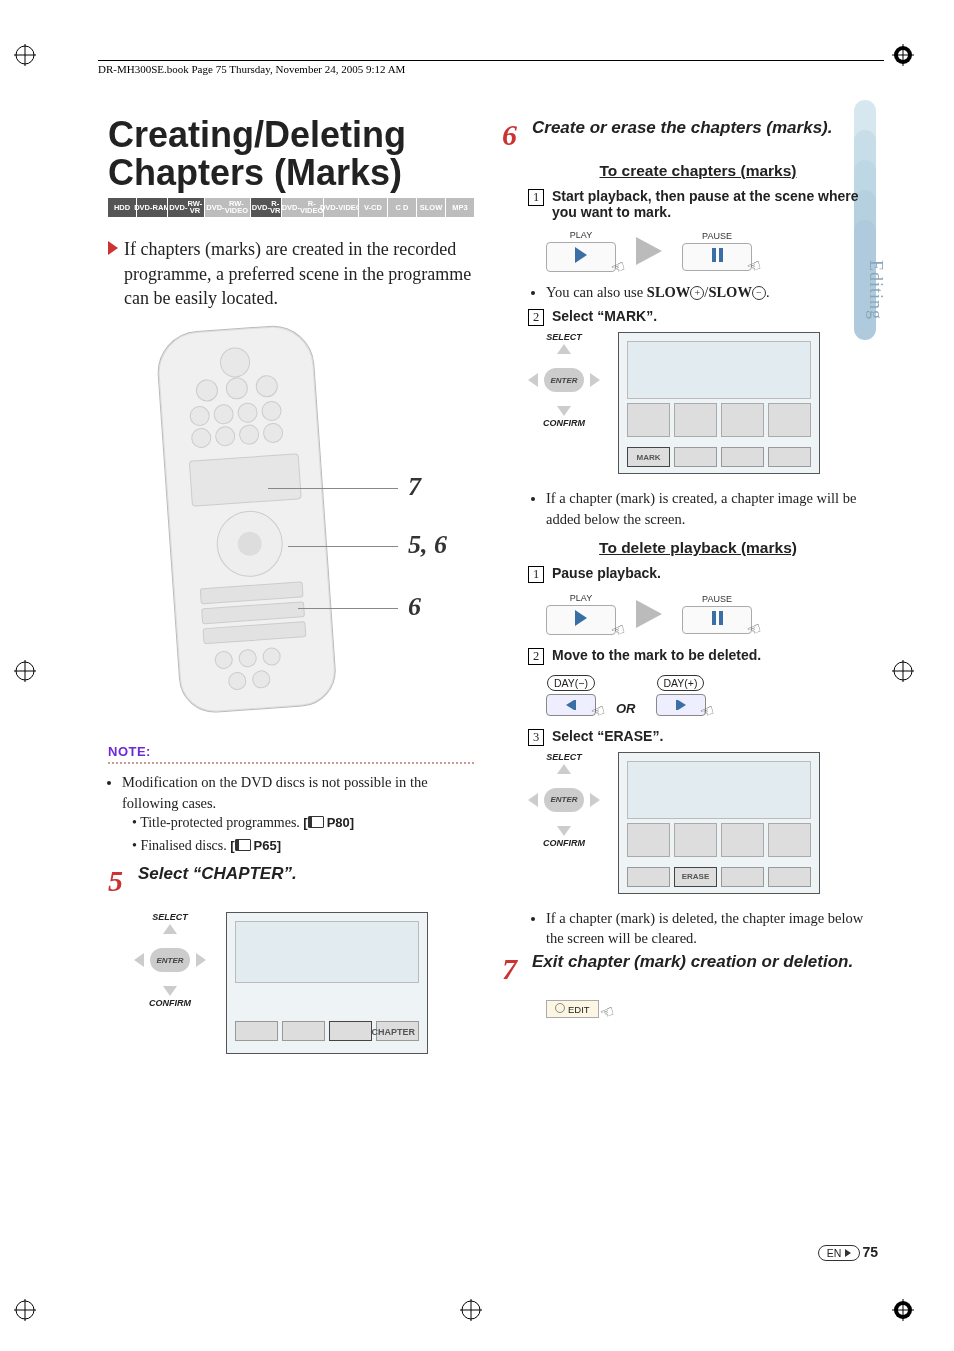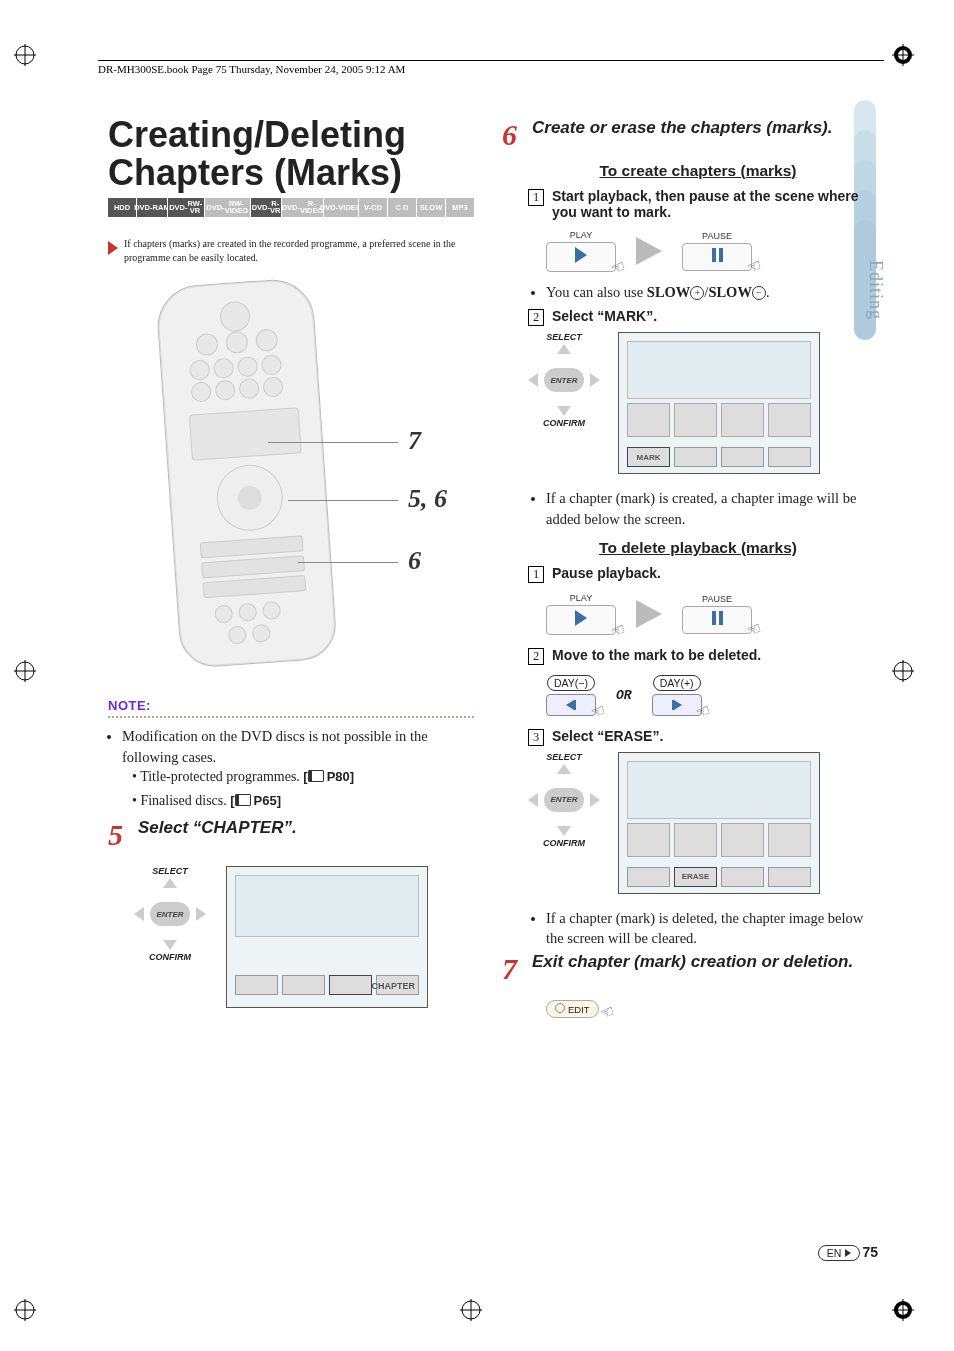--- a/index.html
+++ b/index.html
@@ -97,21 +97,21 @@
     width:0;height:0;
     border-left:10px solid #c33;
     border-top:7px solid transparent;
     border-bottom:7px solid transparent;
     vertical-align: top;
     margin-top: 4px;
     margin-right:6px;
   }
   .intro {
     font-family:"Times New Roman",serif;
-    font-size:10px;
+    font-size:18px;
     line-height:1.35;
   }
   .remote-box {
     position: relative;
     height: 420px;
     margin-top: 8px;
   }
   .remote {
     position:absolute;
     left:60px; top:10px;
@@ -221,22 +221,22 @@
   .navpad .enter{position:absolute;top:24px;left:16px;width:40px;height:24px;background:#ccc;border-radius:12px;font-size:8px;display:flex;align-items:center;justify-content:center;color:#444;}
   .tv-box{width:200px;height:140px;border:1.2px solid #555;background:#eef3f6;position:relative;font-size:8px;color:#555;}
   .tv-strip{position:absolute;bottom:12px;left:8px;right:8px;height:20px;display:flex;gap:4px;}
   .tv-strip .cell{flex:1;border:1px solid #999;background:#ddd;}
   .tv-label{position:absolute;bottom:34px;left:10px;font-family:Arial;font-weight:bold;font-size:9px;}
   .day-btn{border:1.3px solid #333;border-radius:10px;padding:1px 6px;font-family:Arial;font-size:10.5px;background:#fff;display:inline-block;}
   .skip-btn{border:1px solid #888;border-radius:4px;width:48px;height:20px;display:flex;align-items:center;justify-content:center;margin-top:3px;background:#eef;position:relative;}
   .skip-btn .bars{display:flex;gap:1px;}
   .skip-btn .bars span{width:2px;height:10px;background:#3a6fa6;}
   .skip-btn .t{width:0;height:0;border-top:5px solid transparent;border-bottom:5px solid transparent;}
-  .or-text{font-family:Liberation Mono, monospace;font-weight:bold;font-style:italic;font-size:13px;}
-  .edit-btn{border:1px solid #aaa;border-radius:9px;padding:2px 8px;font-family:Arial;font-size:9.5px;background:#fdf6e3;display:inline-block;position:relative;}
+  .or-text{font-family:Liberation Sans, sans-serif;font-weight:bold;font-style:italic;font-size:13px;}
+  .edit-btn{border:1px solid #aaa;border-radius:0;padding:2px 8px;font-family:Arial;font-size:9.5px;background:#fdf6e3;display:inline-block;position:relative;}
   .page-foot{position:absolute;bottom:90px;right:76px;font-family:Arial;font-size:12px;}
   .page-foot .en{border:1px solid #333;border-radius:10px;padding:1px 8px;font-size:10.5px;display:inline-flex;align-items:center;gap:4px;}
   .page-foot .pg{font-weight:bold;font-size:14px;margin-left:2px;}
   .tri-sm{display:inline-block;width:0;height:0;border-left:6px solid #333;border-top:4px solid transparent;border-bottom:4px solid transparent;}
 
   .reg-mark{position:absolute;}
   .reg-mark svg{display:block;}
 </style>
 </head>
 <body>
@@ -528,21 +528,21 @@
                   <span></span>
                   <span></span>
                 </span><span class="hand">☜</span></div>
           </div>
         </div>
 
         <div class="substep" style="margin-left:26px;margin-top:12px;">
           <span class="boxnum">2</span>
           <span>Move to the mark to be deleted.</span>
         </div>
-        <div class="diagram-row" style="margin-left:44px;">
+        <div class="diagram-row" style="margin-left:44px;align-items:flex-end;">
           <div style="text-align:center;">
             <span class="day-btn">DAY(−)</span>
             <div class="skip-btn">
                 <span class="t" style="border-right:8px solid #3a6fa6;"></span>
                 <span class="bars">
                   <span></span>
                 </span>
                 <span class="hand">☜</span>
               </div>
           </div>

